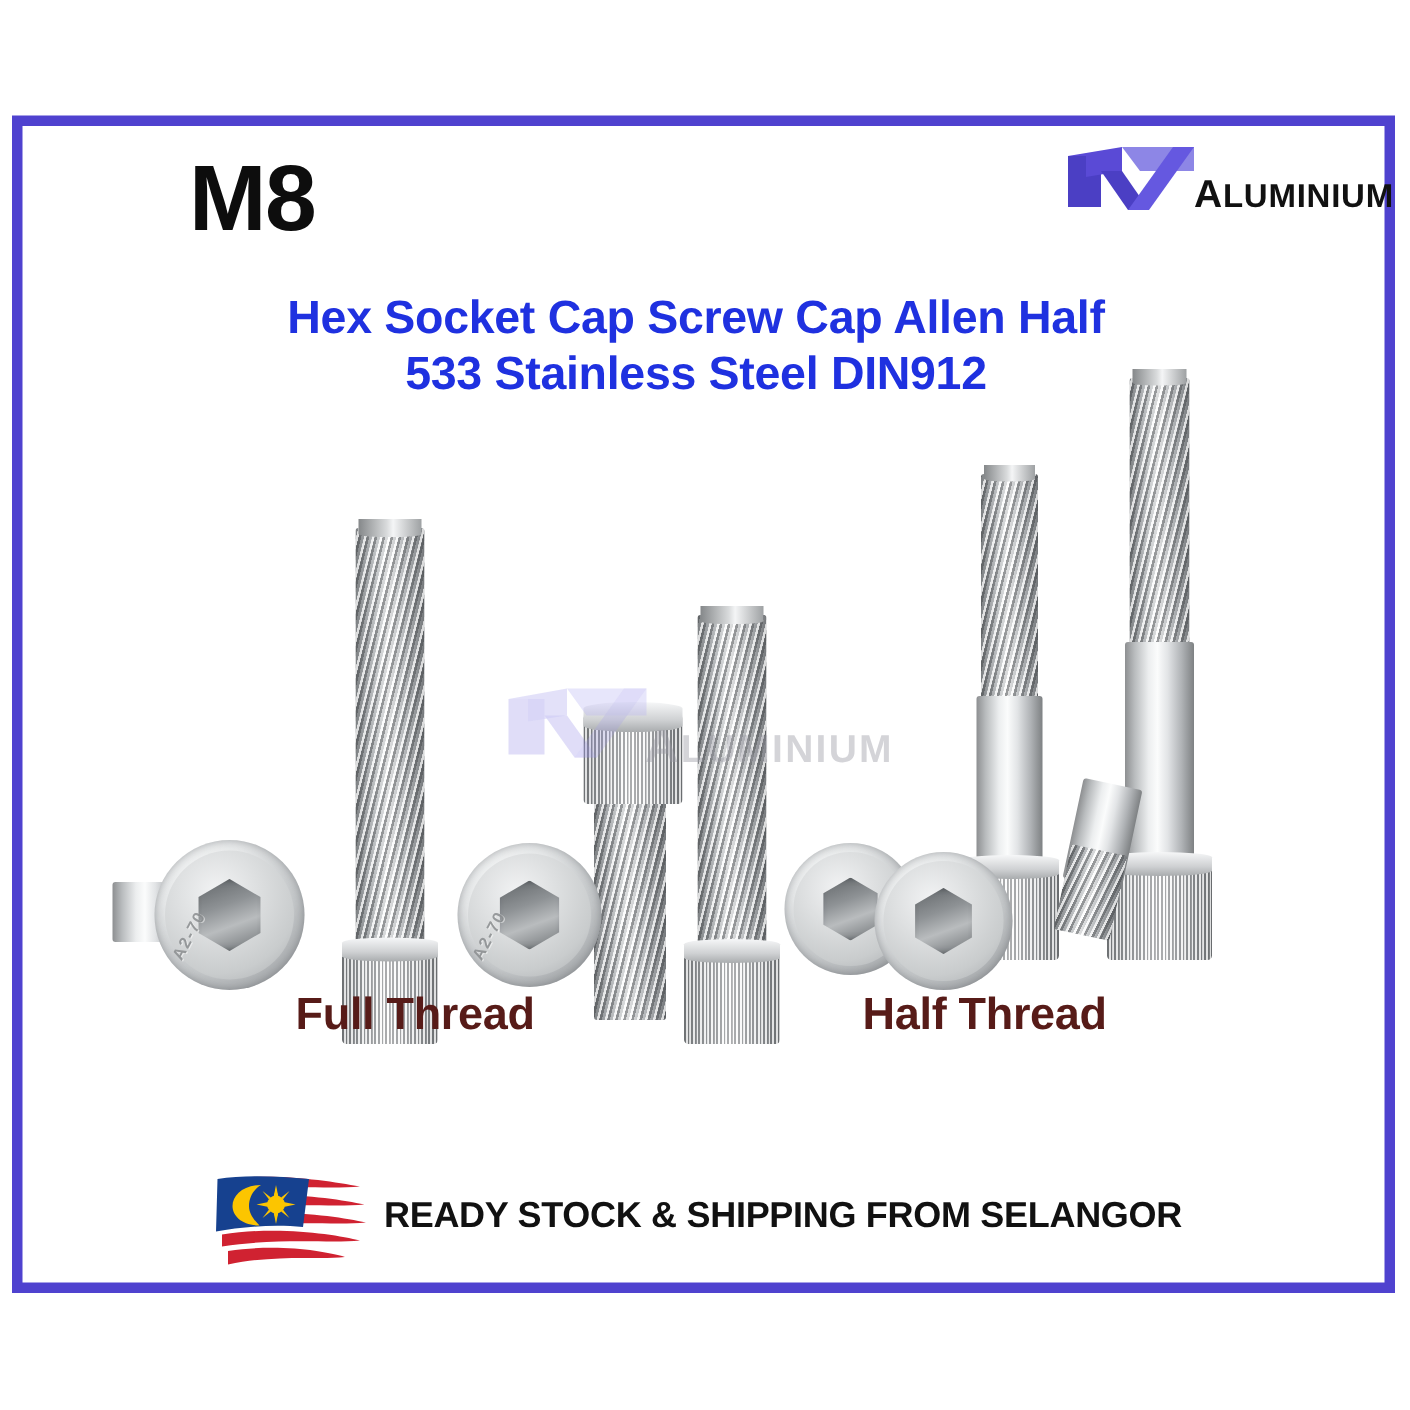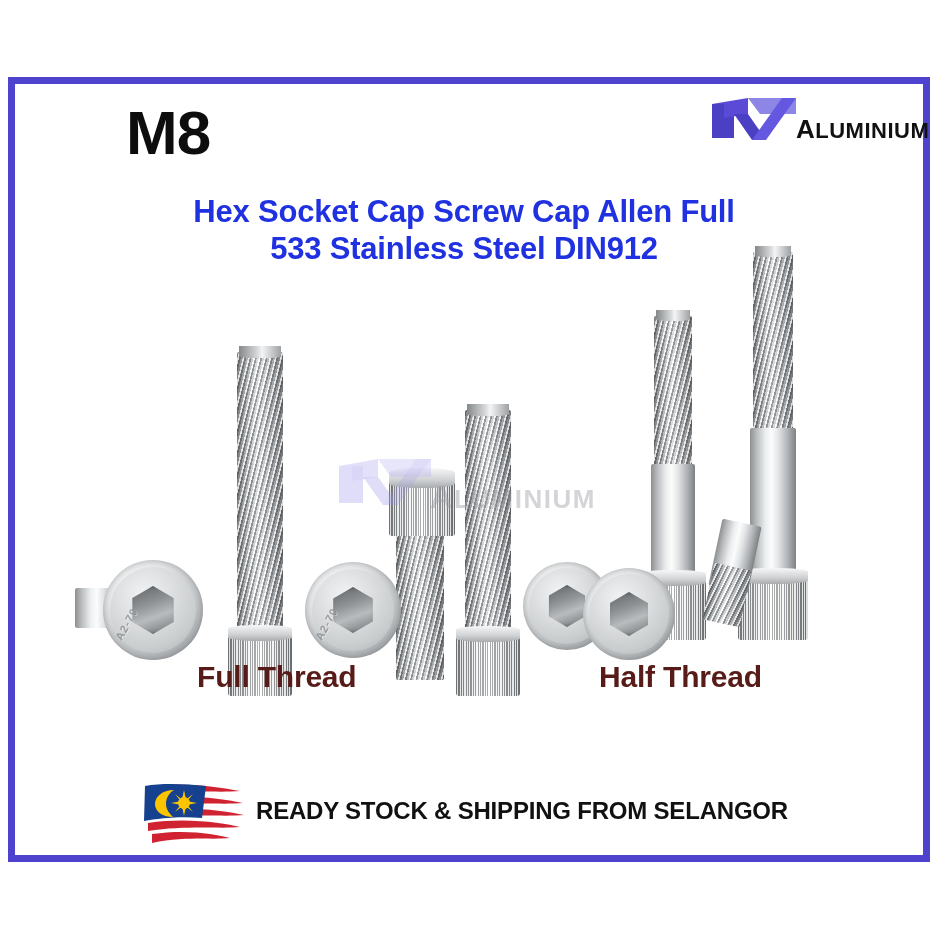--- a/index.html
+++ b/index.html
@@ -71,41 +71,41 @@
      clip-path:polygon(50% 0%,93% 25%,93% 75%,50% 100%,7% 75%,7% 25%);
      box-shadow:inset 0 0 5px rgba(40,44,48,.7);}
   .grademark{position:absolute;font-size:11px;font-weight:bold;color:#8b8e90;
      letter-spacing:1px;transform:rotate(-62deg);opacity:.85;
      text-shadow:0 1px 0 rgba(255,255,255,.6);}
 
   
   .thread-label{position:absolute;font-size:30px;font-weight:bold;color:#571b18;
                 letter-spacing:-0.2px;}
   #label-full{left:197px;top:660px;}
-  #label-half{left:575px;top:660px;margin-left:24px;}
+  #label-half{left:575px;top:660px;}
 
   
   #banner{position:absolute;left:140px;top:775px;width:700px;height:78px;text-align:right;}
   #flag{position:absolute;left:0px;top:2px;width:105px;height:68px;}
   #ready{position:absolute;left:116px;top:22px;font-size:24px;font-weight:bold;
          color:#111;letter-spacing:-0.2px;white-space:nowrap;}
 </style>
 </head>
 <body>
 
 <div id="page">
 
   <div id="frame"></div>
 
   <div id="header">
 
     <div id="m8">M8</div>
 
     <div id="title-block">
-      <div class="title-line">Hex Socket Cap Screw Cap Allen Full</div>
+      <div class="title-line">Hex Socket Cap Screw Cap Allen Half</div>
       <div class="title-line">533 Stainless Steel DIN912</div>
     </div>
 
     <div id="brand">
       <svg class="mark" viewBox="0 0 100 52">
         <polygon points="8,12 30,12 30,46 8,46" fill="#4b3fc4"></polygon>
         <polygon points="8,12 44,6 44,22 20,26 20,12" fill="#5a4ad6"></polygon>
         <polygon points="30,22 44,22 62,48 48,48" fill="#4b3fc4"></polygon>
         <polygon points="44,6 92,6 92,22 56,22" fill="#8d86e6"></polygon>
         <polygon points="92,6 62,48 48,48 78,6" fill="#6558e0"></polygon>

